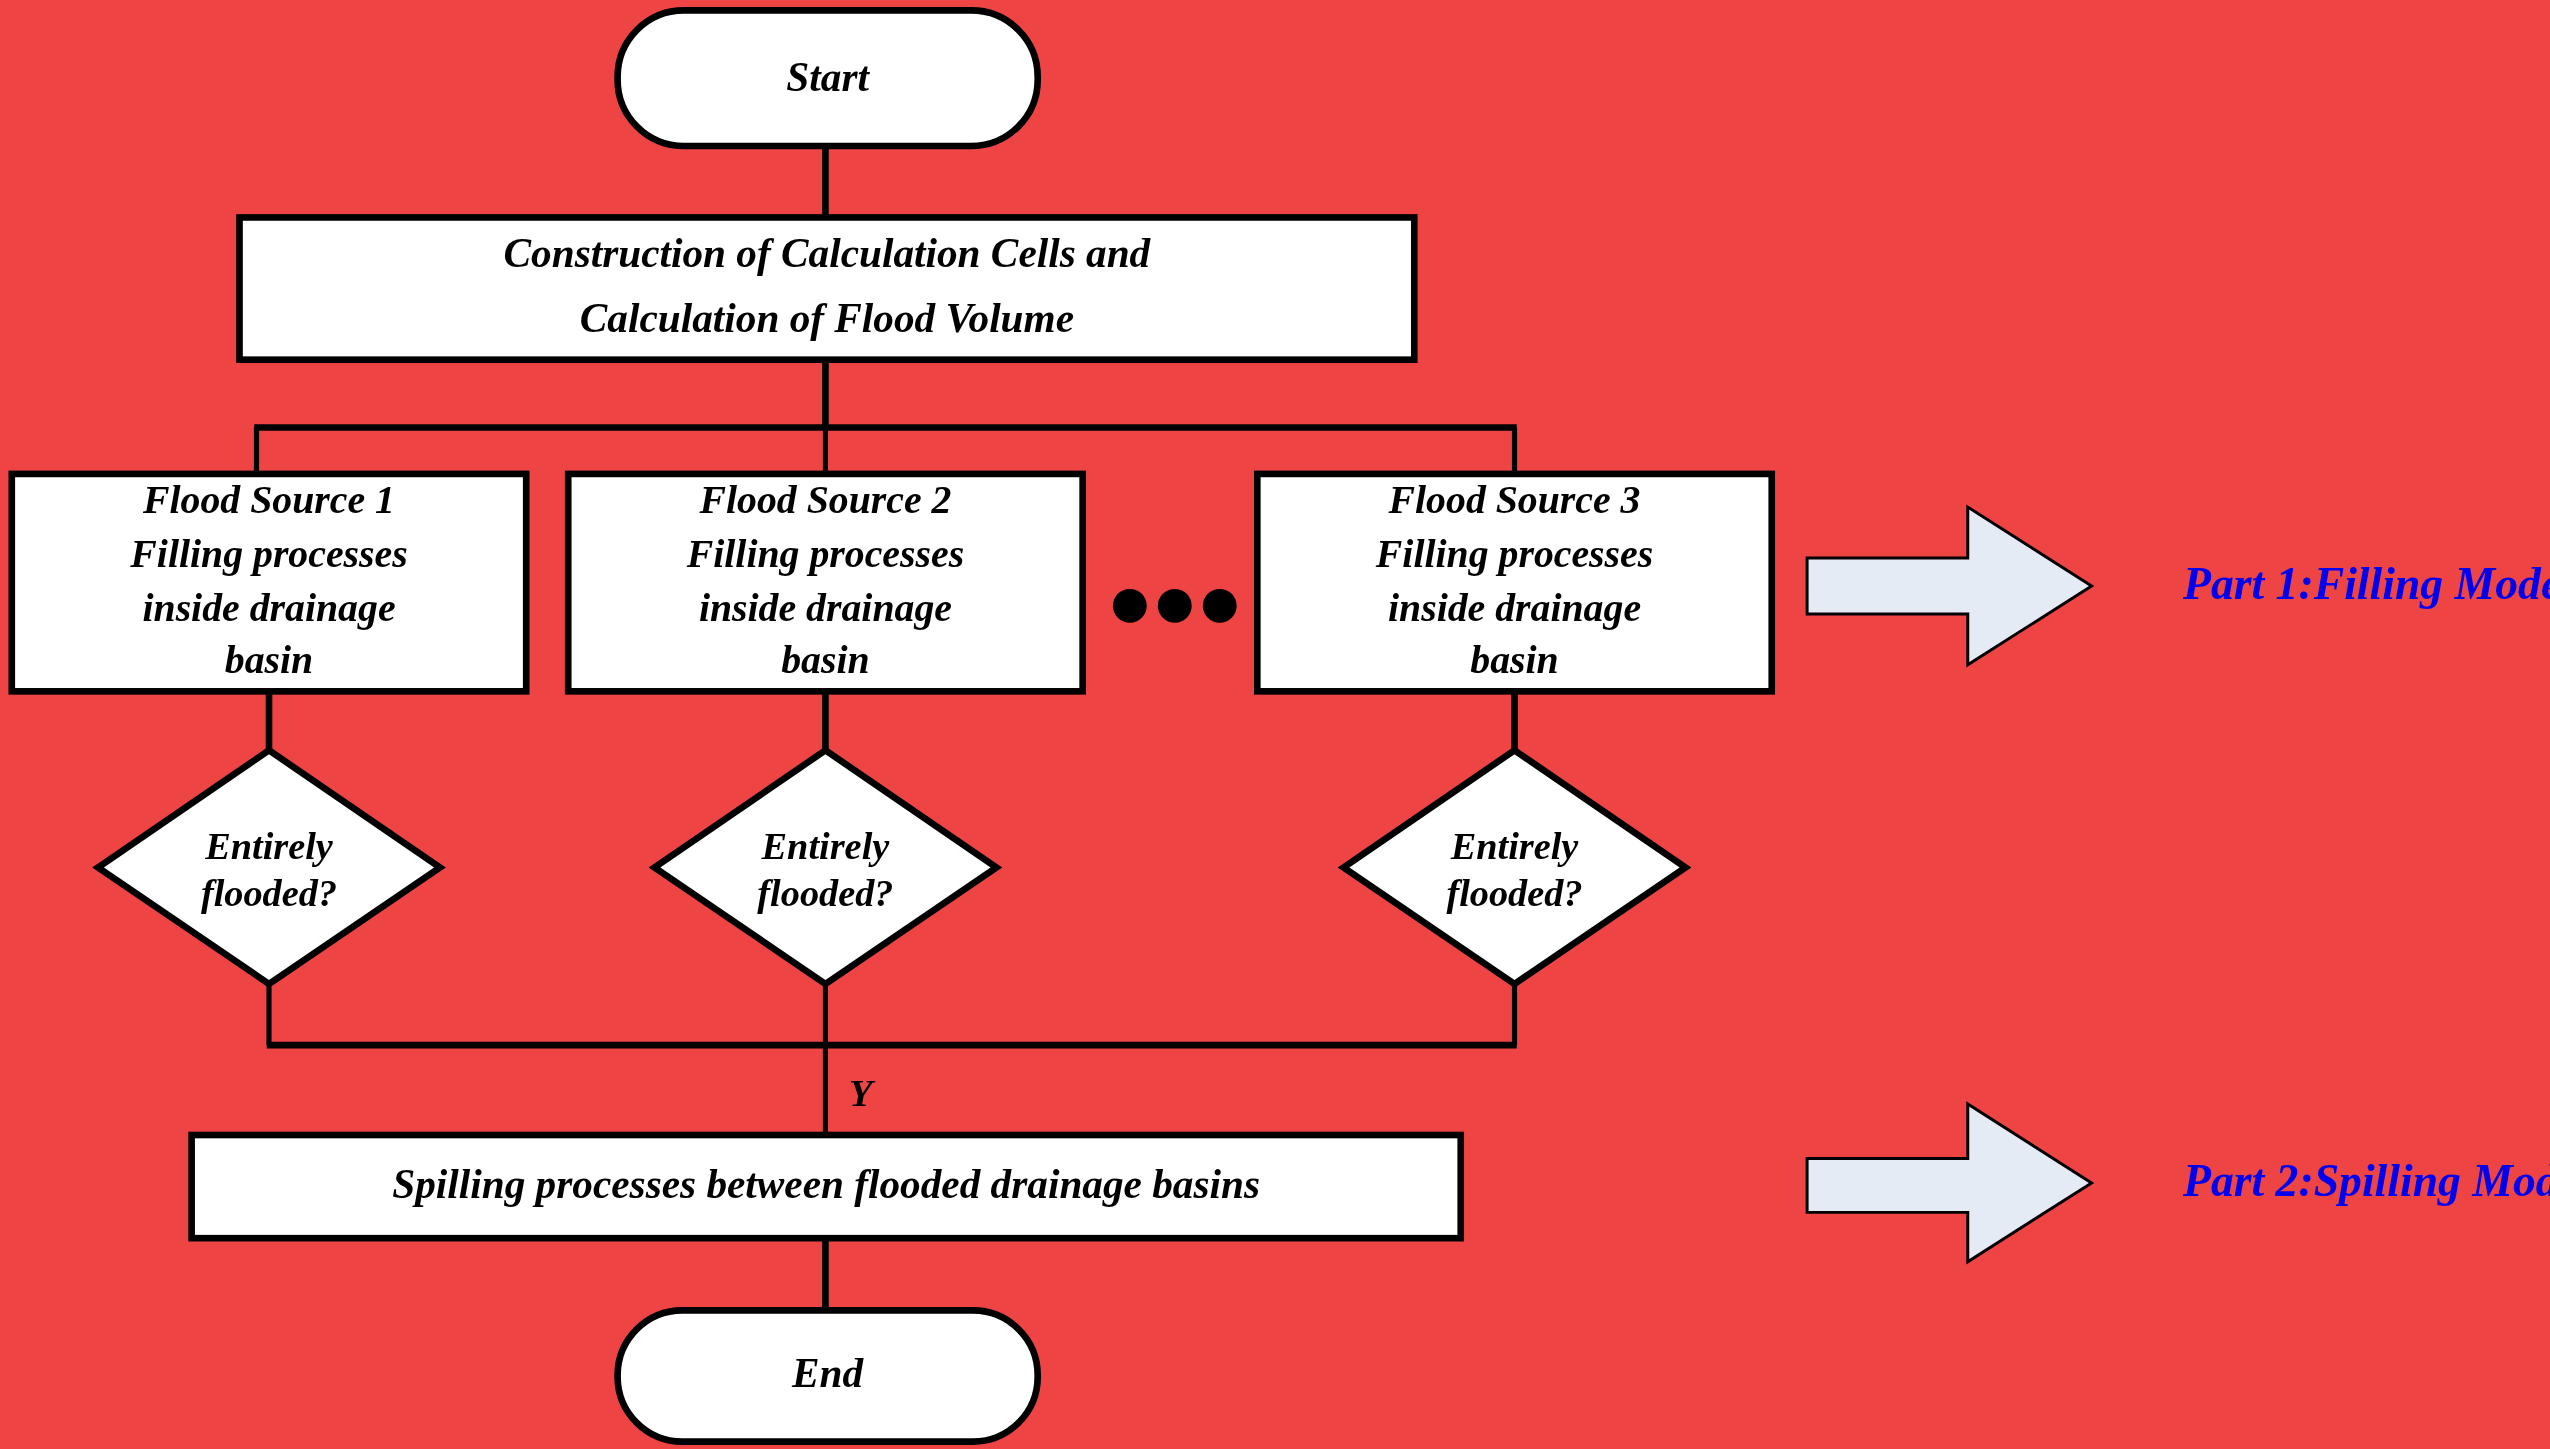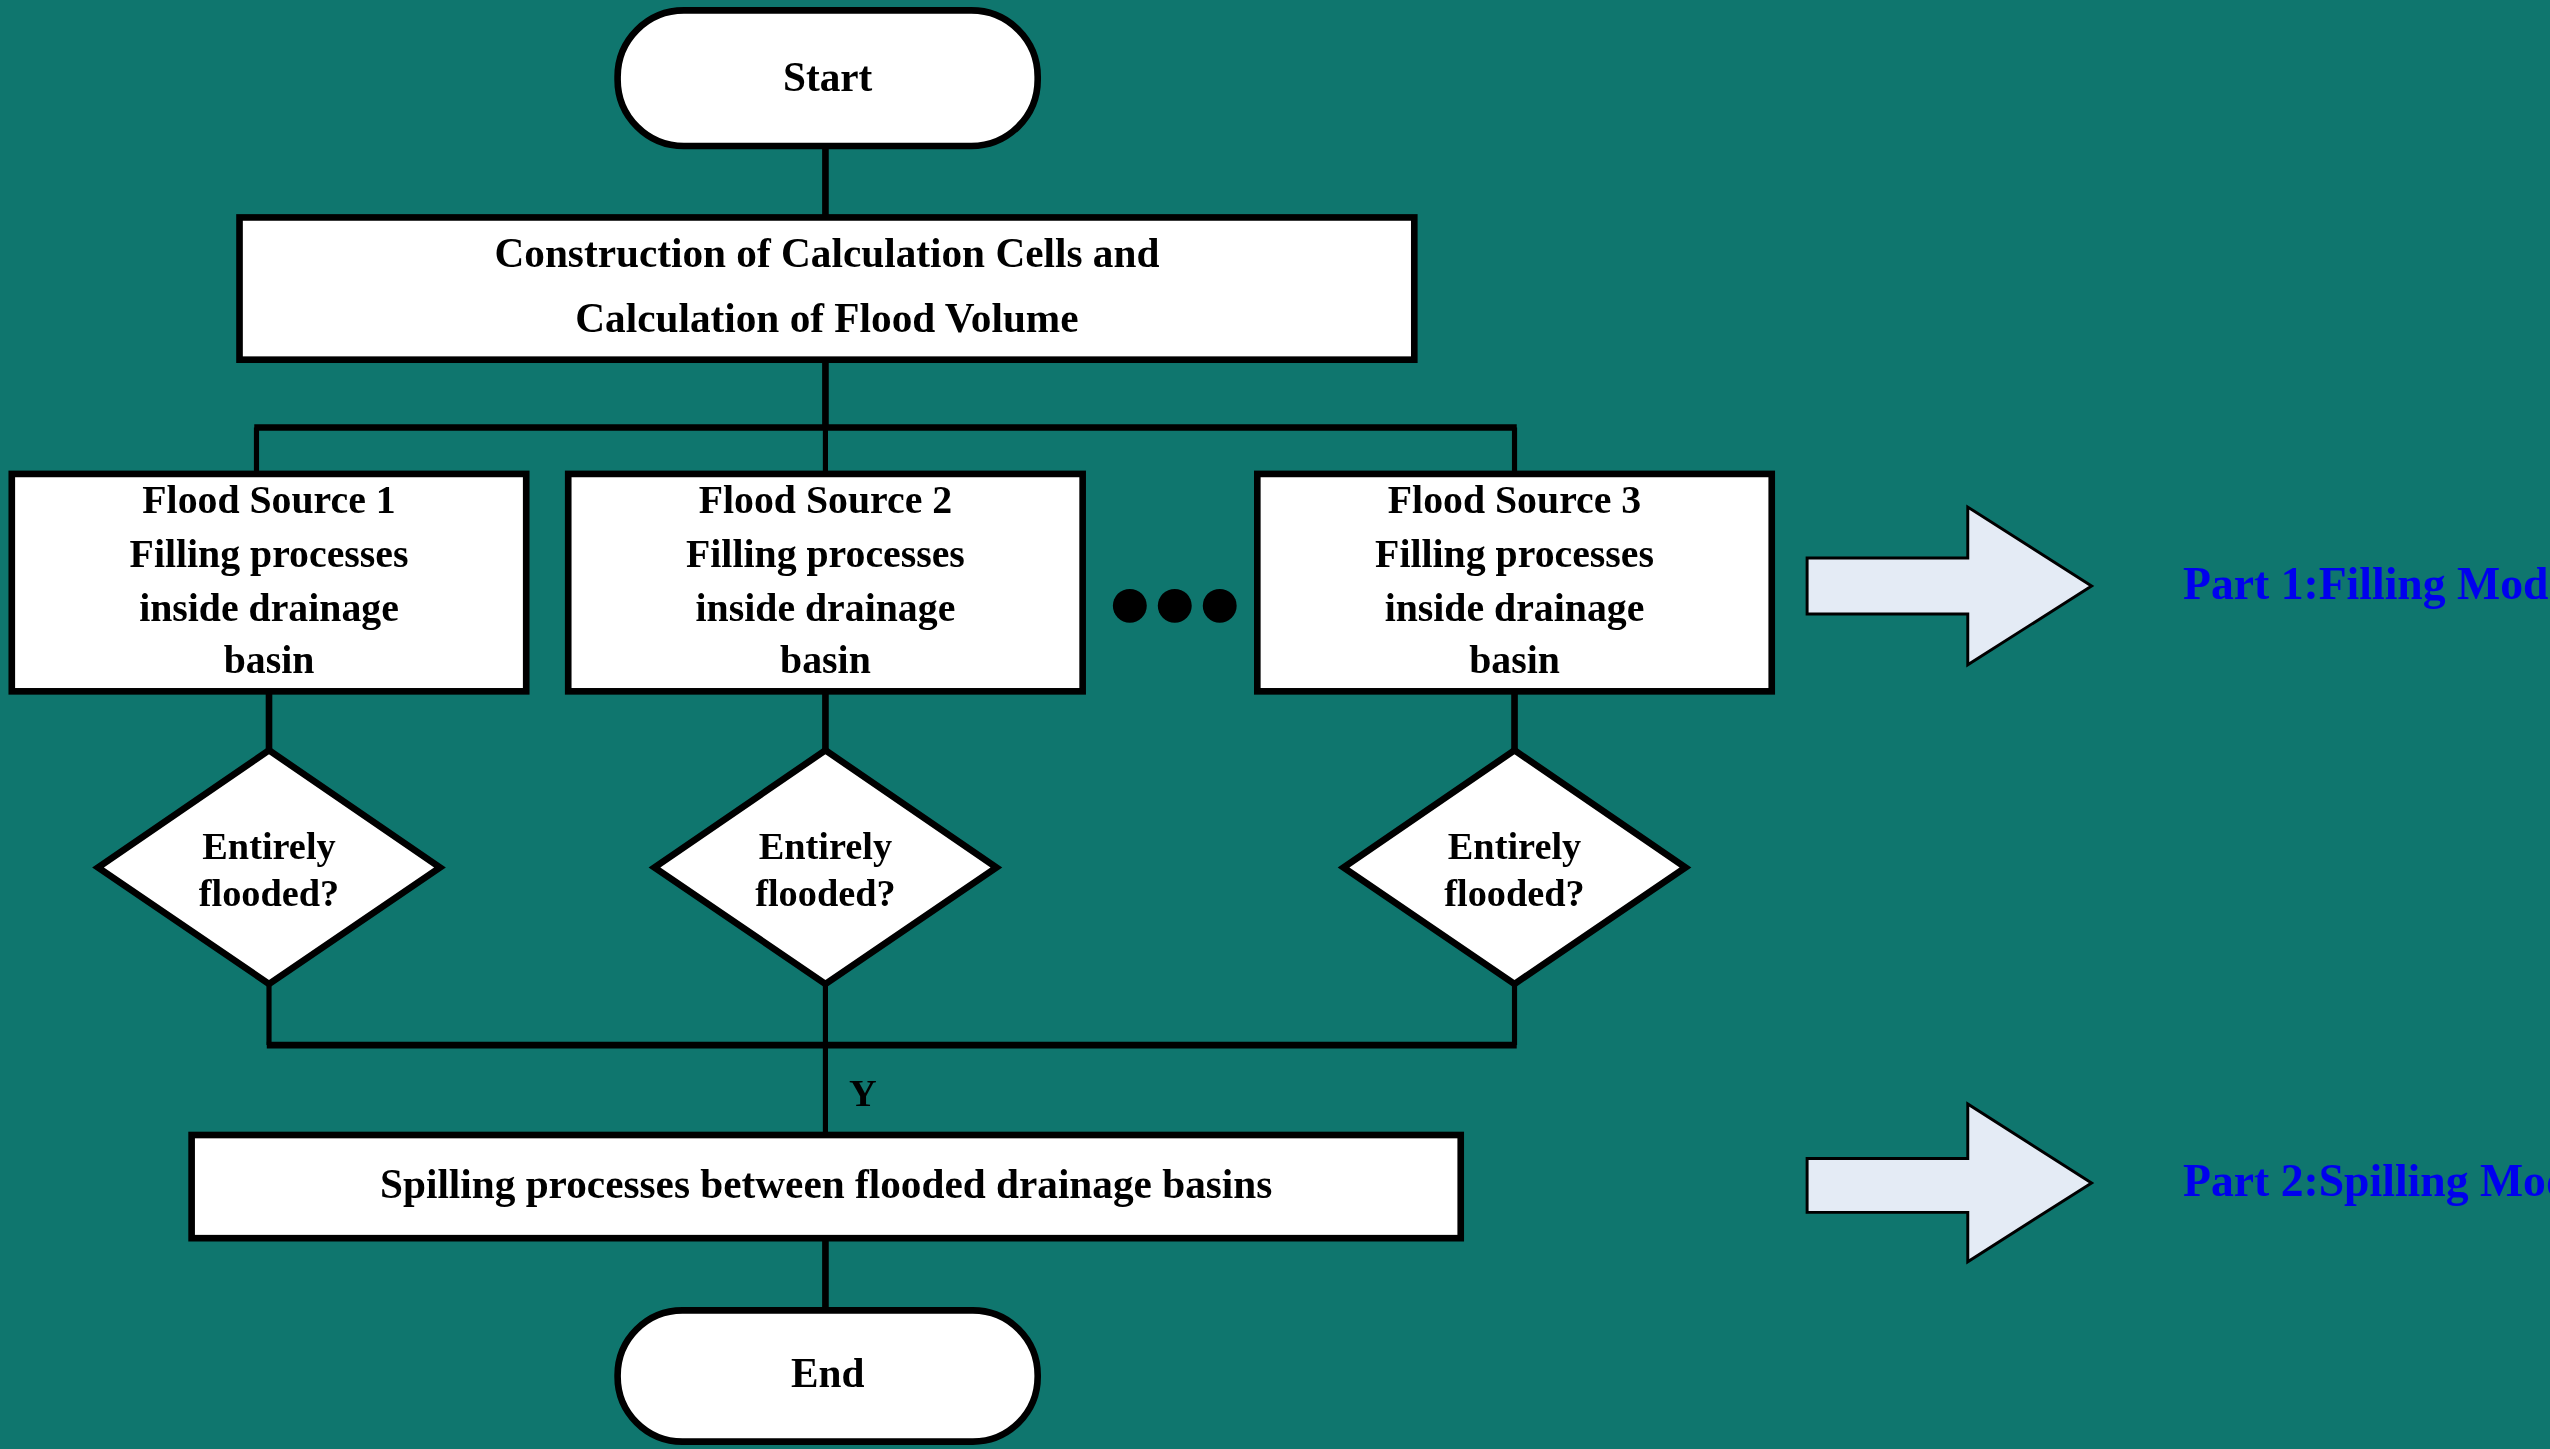--- a/index.html
+++ b/index.html
@@ -10,21 +10,22 @@
   body {
     width: 2550px;
     height: 1449px;
     font-family: "Liberation Serif", "DejaVu Serif", serif;
     overflow: hidden;
   }
   #flowchart-root {
     position: relative;
     width: 2550px;
     height: 1449px;
-    background: #0f766e;
+    background: #ef4444;
+    font-style: italic;
   }
   svg#diagram {
     display: block;
     width: 2550px;
     height: 1449px;
   }
   .node-shape {
     fill: #ffffff;
     stroke: #000000;
   }

